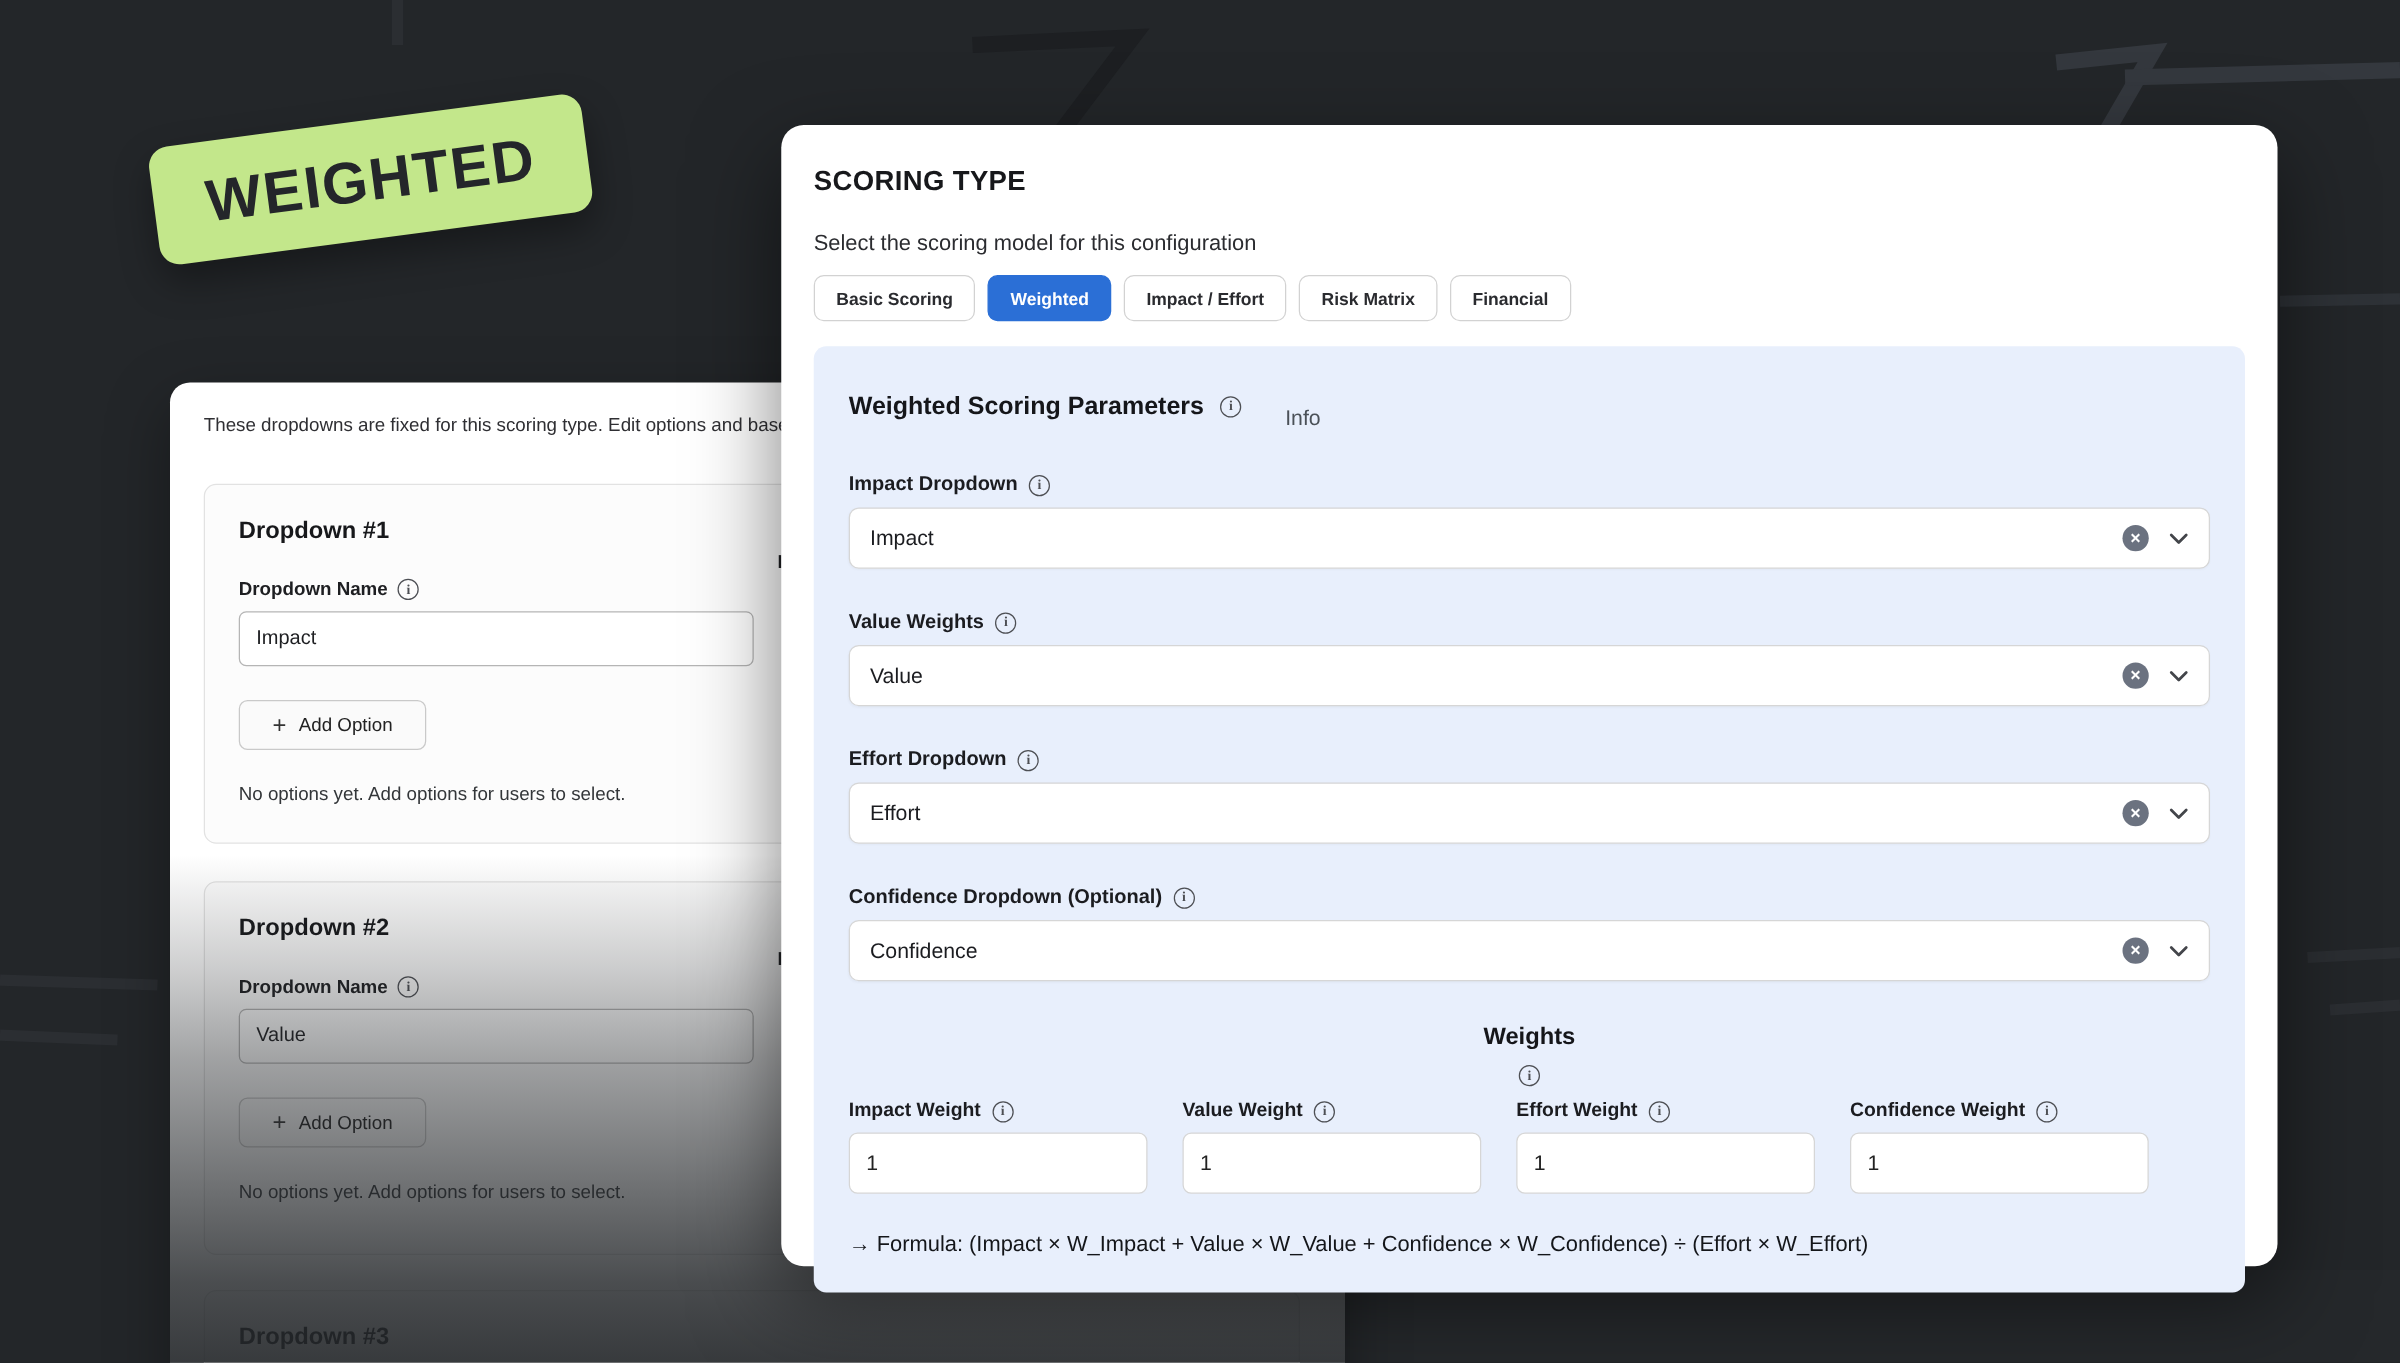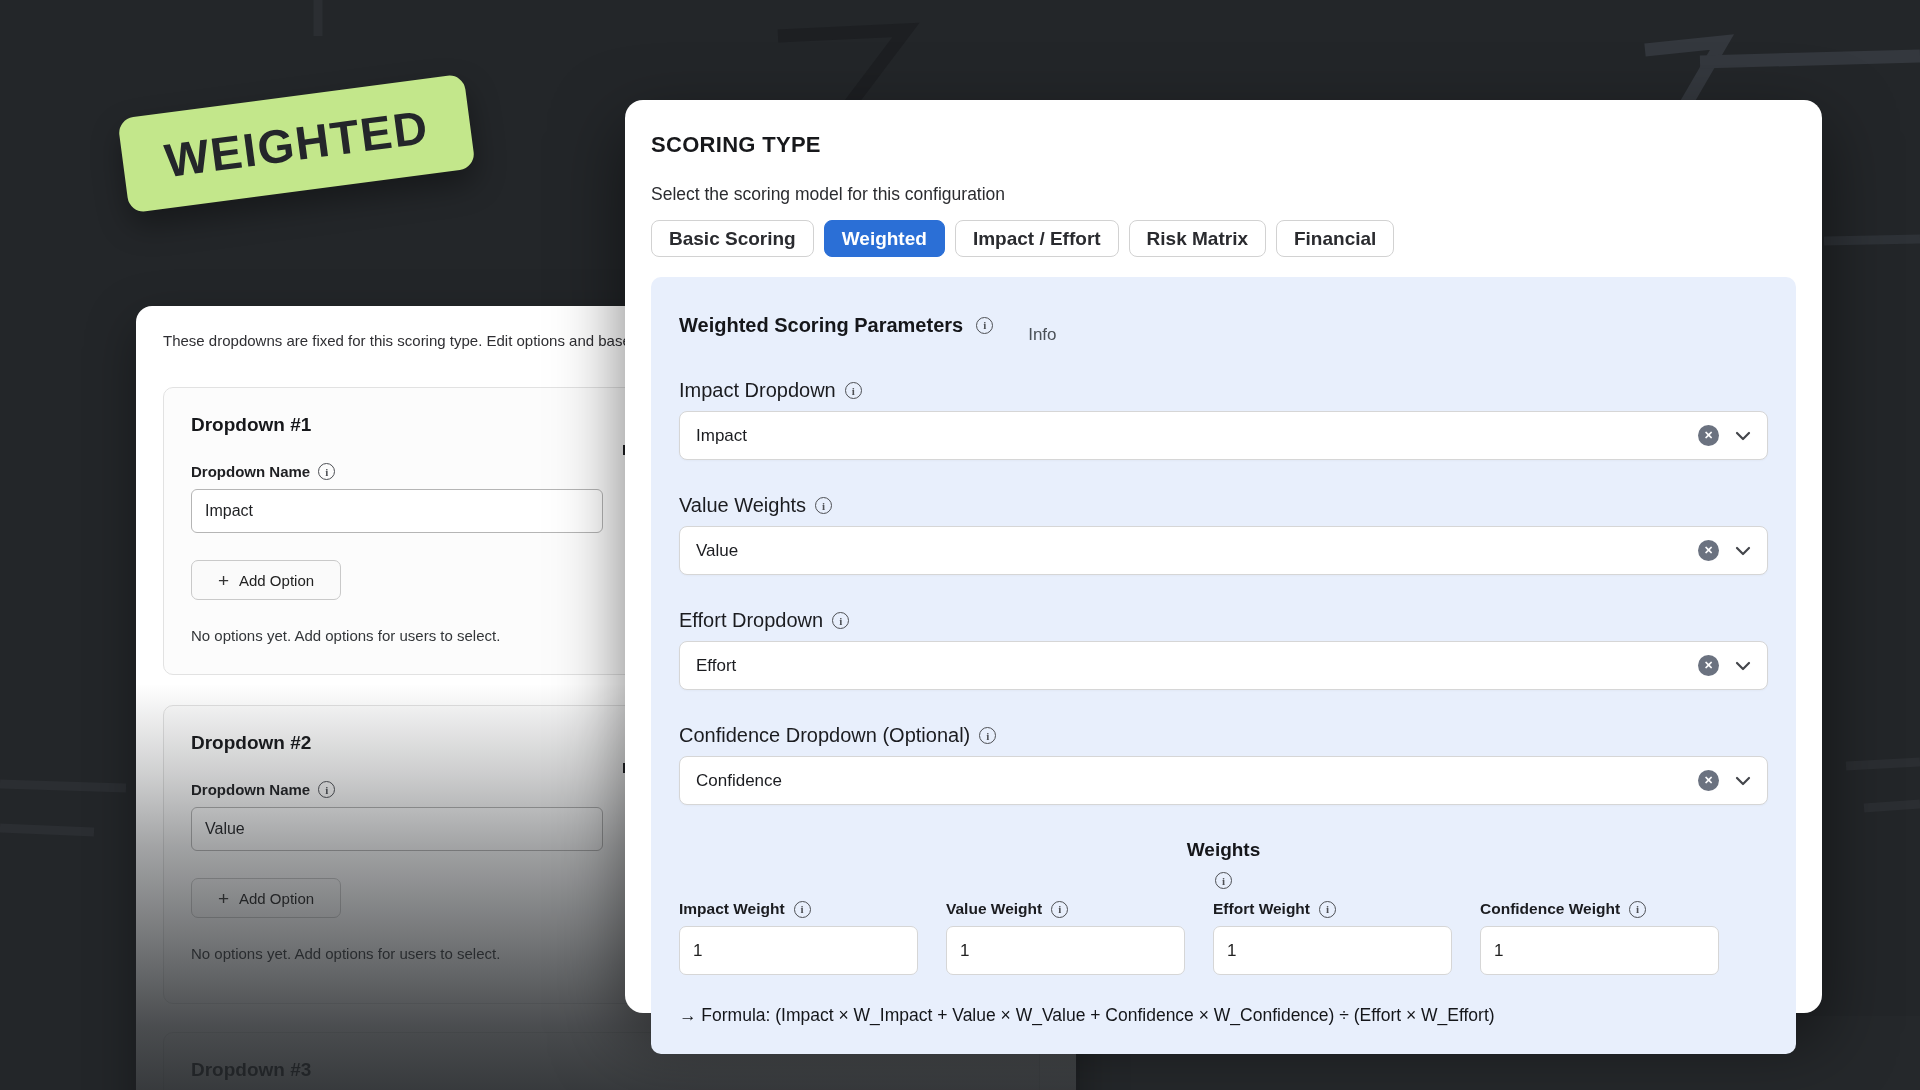--- a/index.html
+++ b/index.html
@@ -73,36 +73,36 @@
     padding: 32px 26px 28px 26px;
     box-shadow: 0 26px 70px rgba(0,0,0,.5);
   }
   .modal-title { font-size: 22px; font-weight: 800; letter-spacing: .3px; color: #17181b; margin-bottom: 26px; }
   .modal-subtitle { font-size: 17.5px; color: #2b2c30; margin-bottom: 15px; }
 
   .tabs { display: flex; gap: 10px; margin-bottom: 20px; }
   .tab {
     height: 37px; padding: 0 17px; display: inline-flex; align-items: center;
     background: #fff; border: 1px solid #d2d2d2; border-radius: 8px;
-    font-family: "Liberation Sans", sans-serif; font-size: 19px; font-weight: 600; color: #2a2b2f;
+    font-family: "Liberation Sans", sans-serif; font-size: 14px; font-weight: 600; color: #2a2b2f;
     cursor: pointer;
   }
   .tab.selected { background: #2b6fd6; border-color: #2b6fd6; color: #ffffff; }
 
   .blue-panel {
     background: #e8effc; border-radius: 10px;
     padding: 28px; width: 1145px;
   }
   .panel-heading-row { display: flex; align-items: center; gap: 13px; margin-bottom: 34px; }
   .panel-heading { font-size: 20px; font-weight: 800; color: #15161a; }
   .info-link { font-size: 17px; font-weight: 400; color: #4b5158; margin-left: 22px; cursor: pointer; margin-top: 20px; }
 
   .field-group { margin-bottom: 34px; }
   .label-row { display: flex; align-items: center; gap: 9px; margin-bottom: 9px; }
-  .field-label { font-size: 20px; font-weight: 400; color: #1b1c20; }
+  .field-label { font-size: 16px; font-weight: 700; color: #1b1c20; }
   .select-box {
     height: 49px; background: #fff; border: 1px solid #d6d6d6; border-radius: 8px;
     display: flex; align-items: center; padding: 0 16px; cursor: pointer;
     box-shadow: 0 1px 2px rgba(0,0,0,.03);
   }
   .select-value { flex: 1; font-size: 17px; color: #1b1c20; }
   .clear-icon {
     width: 21px; height: 21px; border-radius: 50%; background: #6b7280;
     color: #fff; font-size: 11px; font-weight: 700;
     display: inline-flex; align-items: center; justify-content: center;

